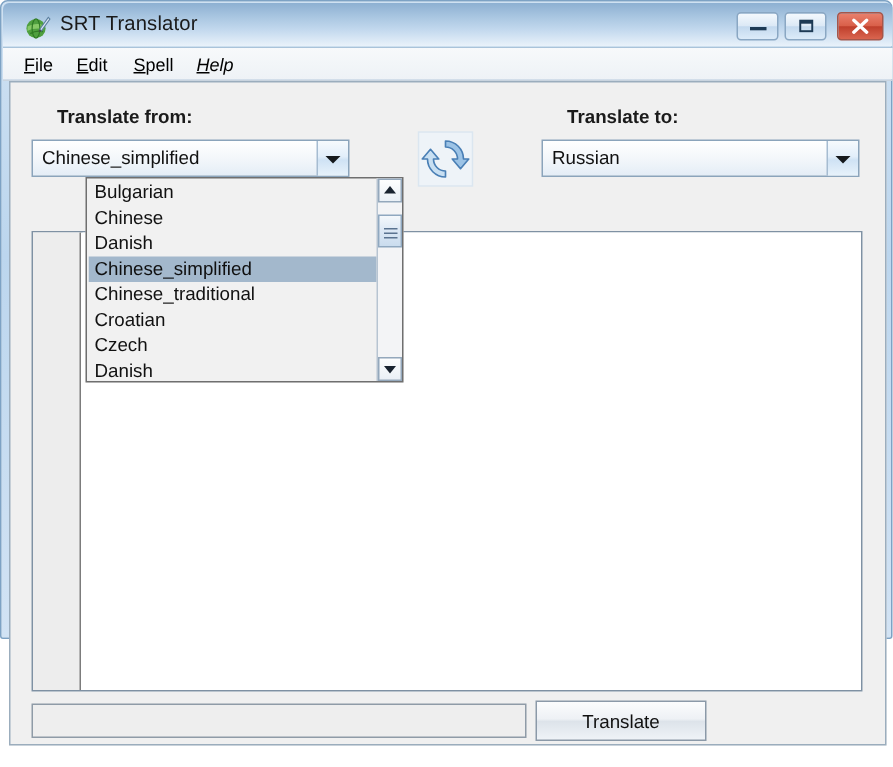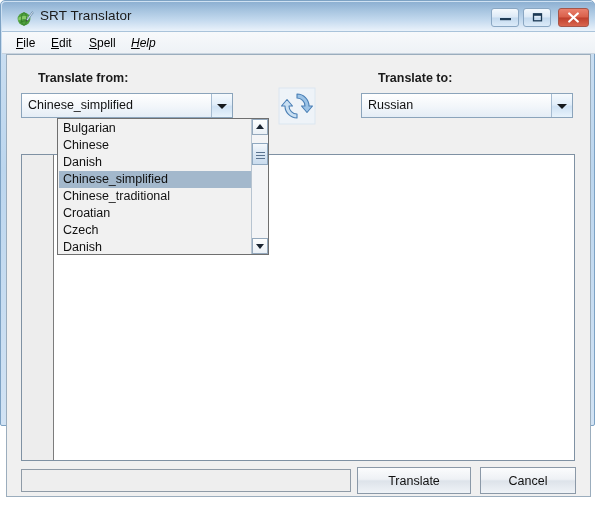--- a/index.html
+++ b/index.html
@@ -303,21 +303,20 @@
       </svg>
     </div>
 
     <div id="editor-panel">
       <div id="editor-gutter"></div>
       <div id="editor-text"></div>
     </div>
 
     <div id="progress-bar"></div>
     <div class="action-btn" id="btn-translate">Translate</div>
-    <div class="action-btn" id="btn-cancel">Cancel</div>
 
     <div id="dropdown">
       <div id="dropdown-list">
         <div class="dd-item">Bulgarian</div>
         <div class="dd-item">Chinese</div>
         <div class="dd-item">Danish</div>
         <div class="dd-item selected">Chinese_simplified</div>
         <div class="dd-item">Chinese_traditional</div>
         <div class="dd-item">Croatian</div>
         <div class="dd-item">Czech</div>

